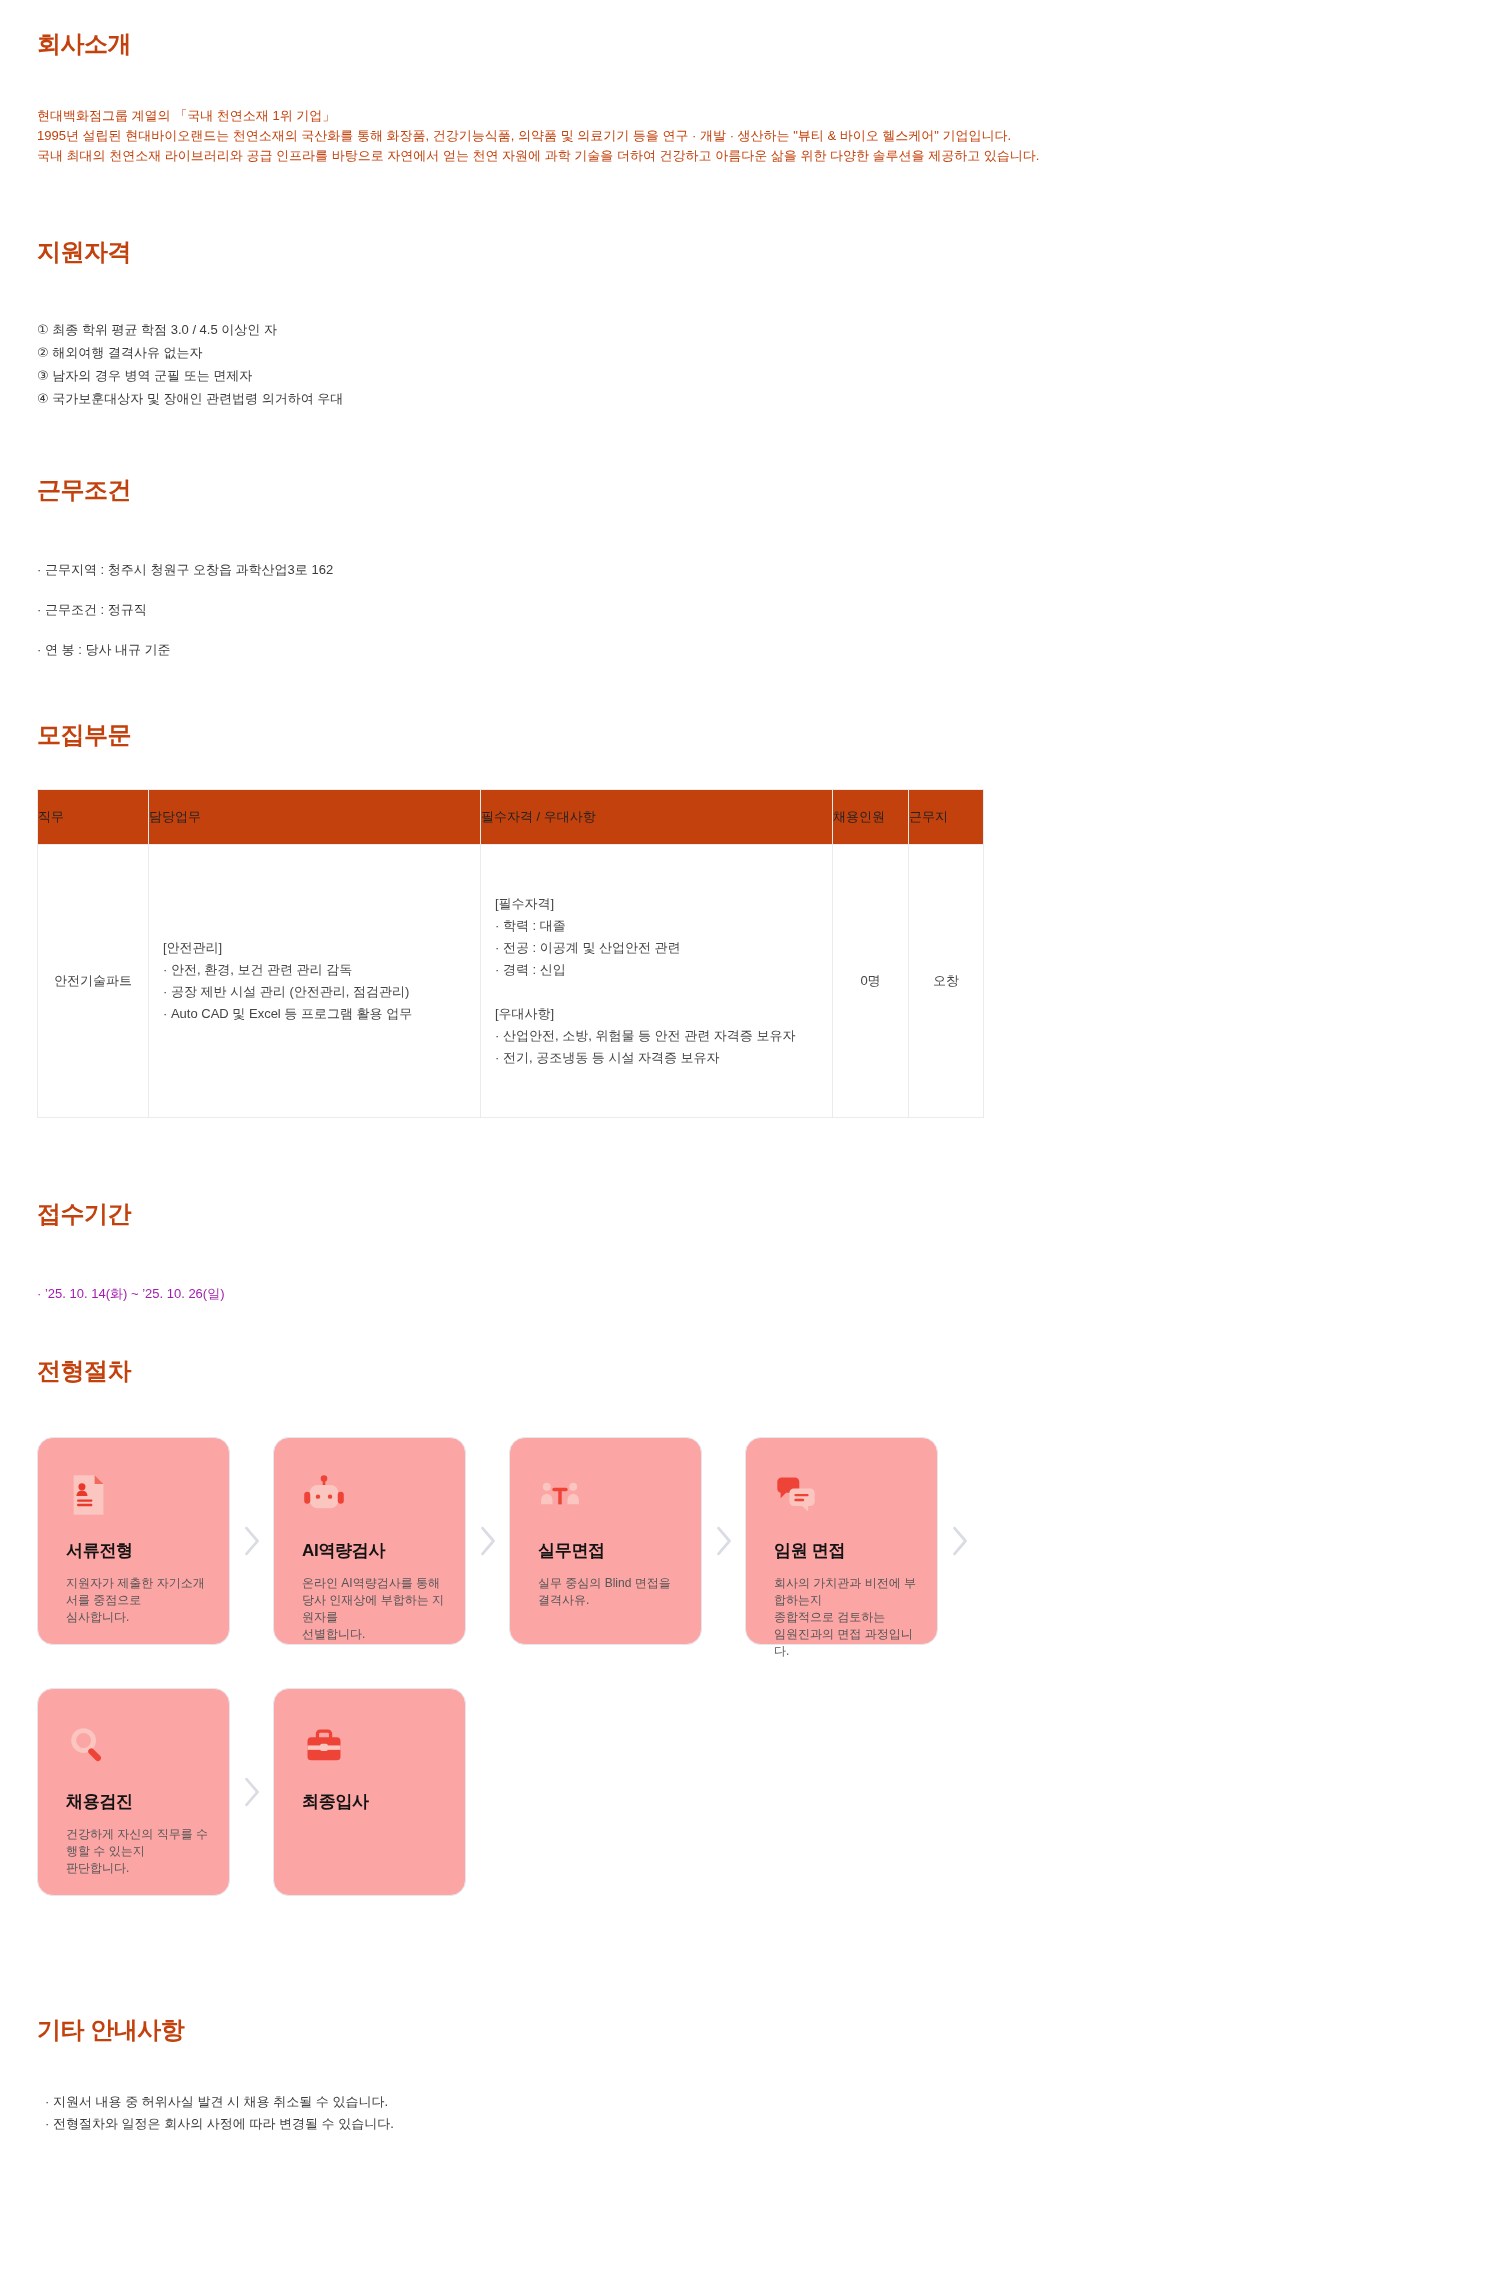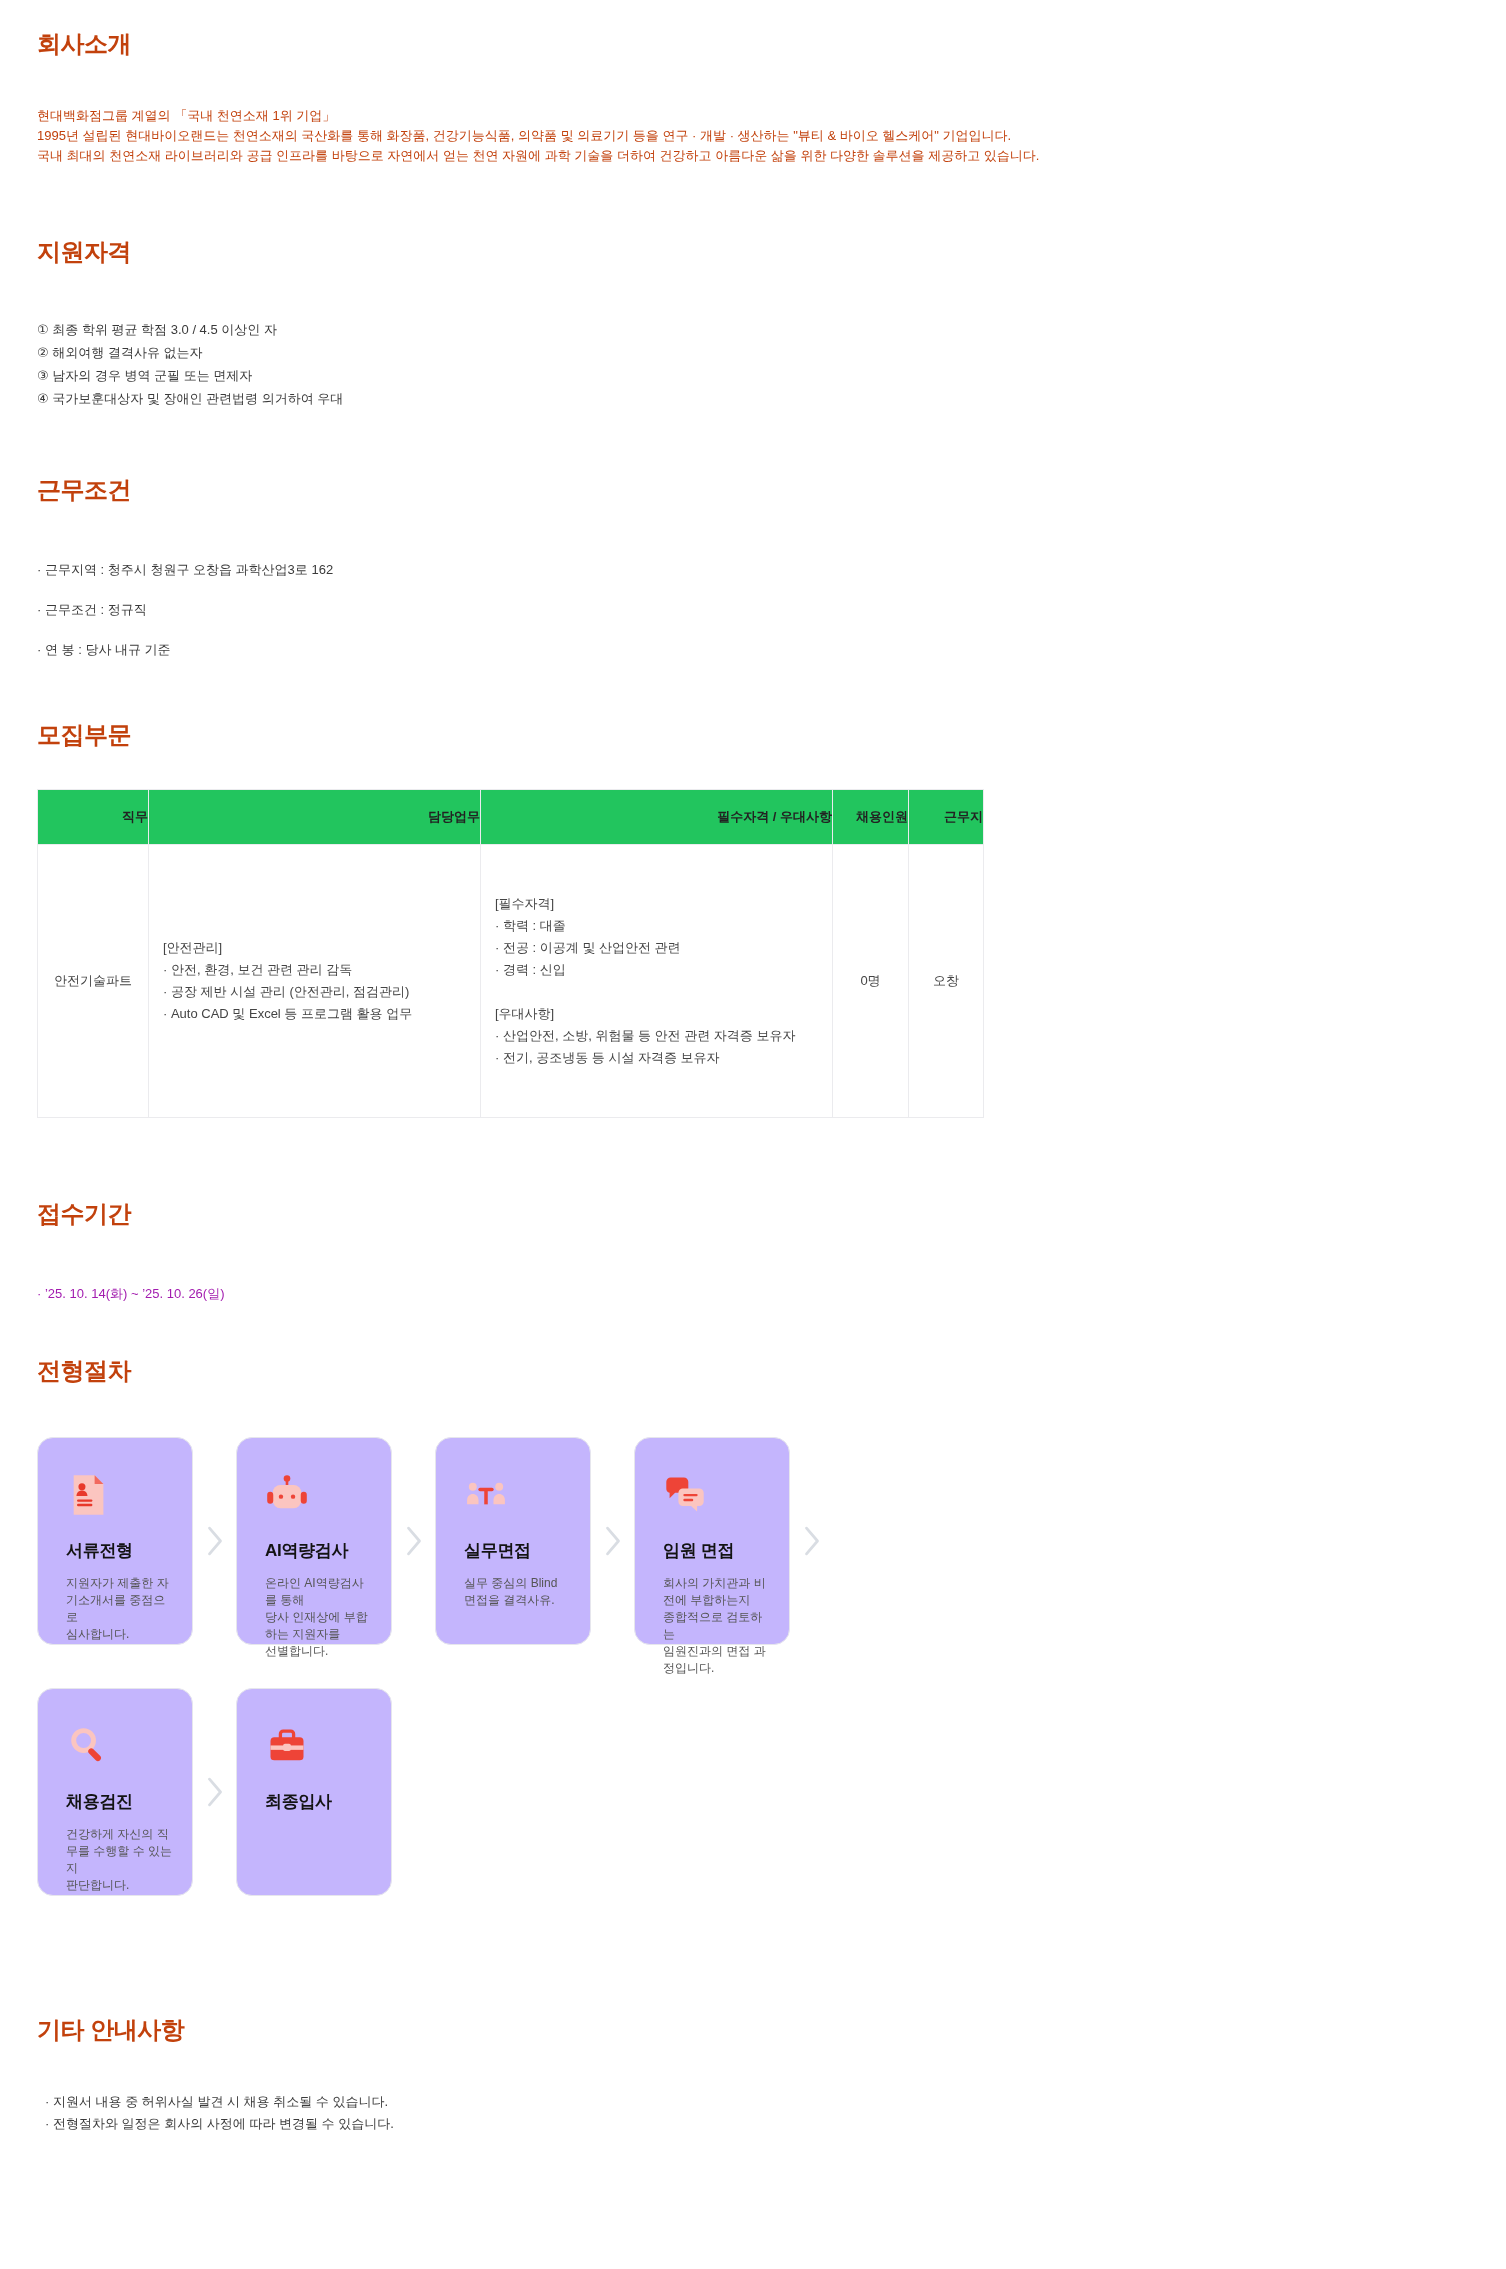--- a/index.html
+++ b/index.html
@@ -23,43 +23,43 @@
   
   .sec-cond { margin-top:64px; }
   .cond-list { margin-top:55px; }
   .cond-list .item { font-size:13px; color:#3a3a3a; line-height:18px; margin-bottom:22px; }
   
   .sec-recruit { margin-top:60px; }
   table.recruit {
     margin-top:38px; width:946px; border-collapse:collapse; table-layout:fixed;
   }
   table.recruit th {
-    background:#22c55e; border:1px solid #ebebee;
-    font-size:13px; font-weight:700; color:#222;
-    height:55px; text-align:right; vertical-align:middle;
+    background:#c2410c; border:1px solid #ebebee;
+    font-size:13px; font-weight:400; color:#222;
+    height:55px; text-align:left; vertical-align:middle;
   }
   table.recruit td {
     border:1px solid #ebebee; font-size:13px; color:#444;
     vertical-align:middle; padding:20px 14px;
     height:273px;
   }
   td.c { text-align:center; }
   td.pre, .pre { white-space:pre-line; line-height:22px; }
   col.w-job{width:111px;} col.w-duty{width:332px;} col.w-req{width:352px;}
   col.w-cnt{width:76px;} col.w-loc{width:75px;}
   
   .sec-period { margin-top:80px; }
   .period-text { margin-top:55px; font-size:13px; color:#a21caf; }
   
   .sec-process { margin-top:52px; }
   .steps-row { margin-top:50px; display:flex; align-items:stretch; }
   .steps-row + .steps-row { margin-top:43px; }
   .step-card {
-    width:156px; height:208px; border:1px solid #e6e6ed; border-radius:16px;
-    padding:35px 20px 0 28px; background:#c4b5fd; flex:0 0 auto;
+    width:193px; height:208px; border:1px solid #e6e6ed; border-radius:16px;
+    padding:35px 20px 0 28px; background:#fca5a5; flex:0 0 auto;
   }
   .step-icon { width:44px; height:44px; margin-bottom:22px; }
   .step-icon svg { width:44px; height:44px; display:block; }
   .step-title { font-size:17px; font-weight:800; color:#131313; letter-spacing:-0.3px; margin-bottom:13px; }
   .step-desc { font-size:12px; color:#555; line-height:17px; white-space:pre-line; }
   .chev { width:43px; display:flex; align-items:center; justify-content:center; flex:0 0 auto; }
   
   .sec-notice { margin-top:118px; }
   .notice-list { margin-top:45px; padding-left:8px; }
   .notice-list .item { font-size:13px; color:#3a3a3a; line-height:22px; }

